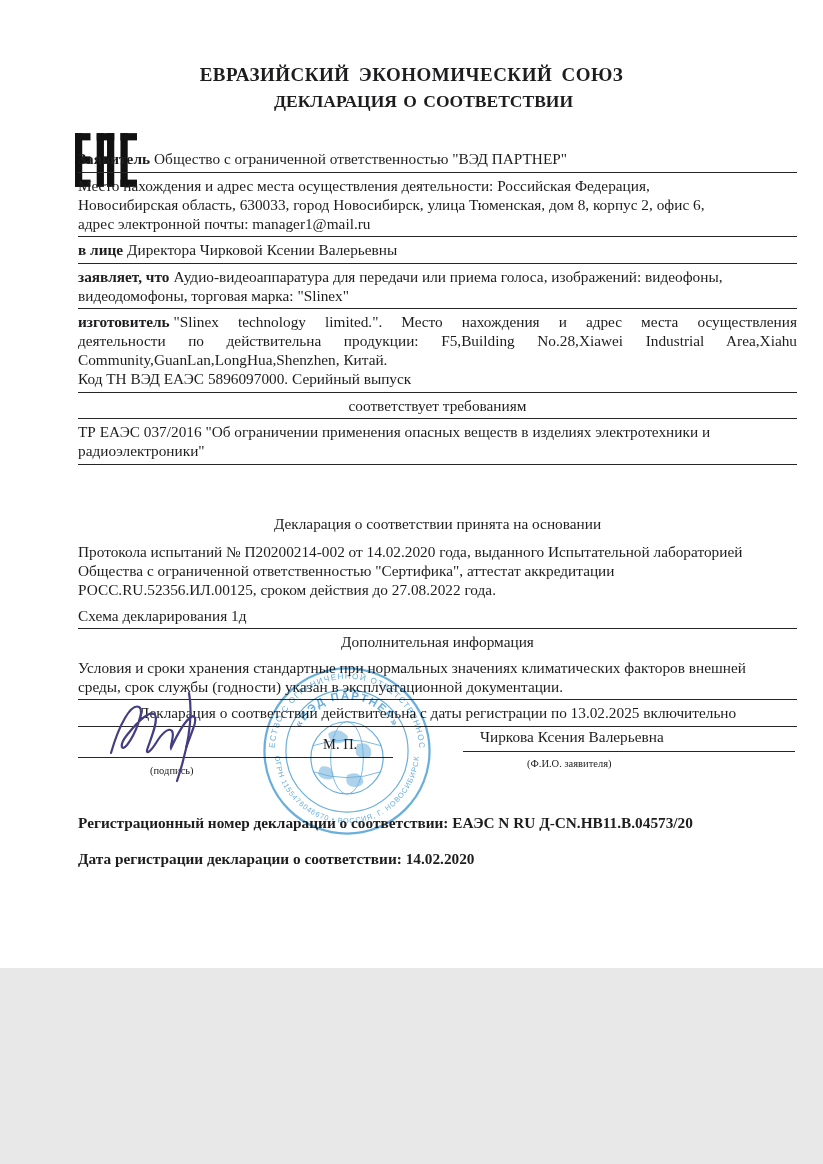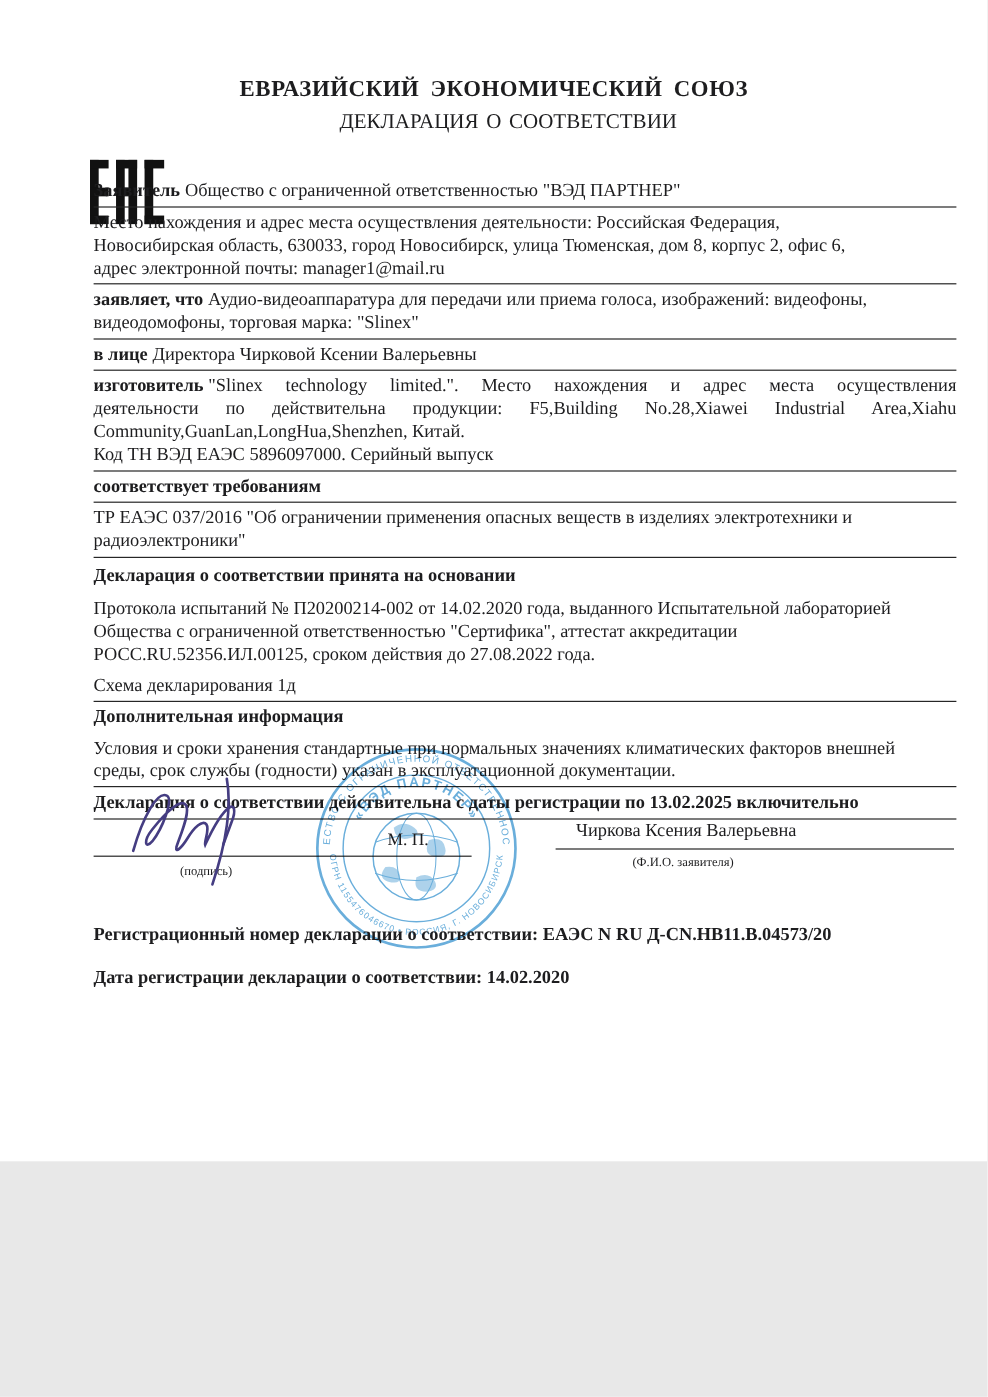--- a/index.html
+++ b/index.html
@@ -3,29 +3,29 @@
 <meta charset="utf-8">
 <style>
   html,body{margin:0;padding:0;background:#e8e8e8;}
   .page{
     position:relative; width:823px; height:968px; background:#ffffff;
     font-family:"Liberation Serif", serif; color:#1d1d1f; overflow:hidden;
     margin:0 auto;
   }
   .titles{ text-align:center; padding-top:64px; }
   .title1{ font-size:19px; font-weight:bold; letter-spacing:.5px; word-spacing:4px; }
-  .title2{ font-size:17.5px; font-weight:normal; margin-top:5px; word-spacing:2px;margin-left:24px; }
+  .title2{ font-size:17.5px; font-weight:bold; margin-top:5px; word-spacing:2px;margin-left:24px; }
 
   .eac{ position:absolute; left:75px; top:133px; }
 
   .content{ position:relative; margin:34px 26px 0 78px; font-size:15.3px; line-height:19px; }
   .row{ padding:3px 0 3.5px 0; }
   .bb{ border-bottom:1.5px solid #262626; }
   .lbl{ font-weight:bold; margin-right:4px; }
-  .b{ font-weight:bold; }
+  .b{ font-weight:normal;text-align:center; }
   .line{ display:block; }
   .just{ text-align:justify; text-align-last:justify; }
 
   
   .sigblock{ position:relative; height:82px; }
   .sig1{ position:absolute; left:27px; top:-40px; z-index:5; }
   .sign-line-left{ position:absolute; left:0; top:30px; width:315px; border-bottom:1.5px solid #262626; }
   .sign-caption{ position:absolute; left:72px; top:34px; font-size:10.5px; }
   .mp{ position:absolute; left:245px; top:8px; font-size:14.5px; z-index:3; }
   .stamp1{ position:absolute; left:183px; top:-62px; z-index:2; opacity:.88; mix-blend-mode:multiply; }
@@ -85,43 +85,43 @@
       <span class="lbl">Заявитель</span><span>Общество с ограниченной ответственностью "ВЭД ПАРТНЕР"</span>
     </div>
 
     <div class="row bb">
       <span class="line">Место нахождения и адрес места осуществления деятельности: Российская Федерация,</span>
       <span class="line">Новосибирская область, 630033, город Новосибирск, улица Тюменская, дом 8, корпус 2, офис 6,</span>
       <span class="line">адрес электронной почты: manager1@mail.ru</span>
     </div>
 
     <div class="row bb">
+      <span class="lbl">в лице</span><span>Директора Чирковой Ксении Валерьевны</span>
+    </div>
+
+    <div class="row bb">
       <span class="line"><span class="lbl">заявляет, что</span><span>Аудио-видеоаппаратура для передачи или приема голоса, изображений: видеофоны,</span></span>
       <span class="line">видеодомофоны,  торговая марка: "Slinex"</span>
-    </div>
-
-    <div class="row bb">
-      <span class="lbl">в лице</span><span>Директора Чирковой Ксении Валерьевны</span>
     </div>
 
     <div class="row bb">
       <span class="line just"><span class="lbl">изготовитель</span><span>"Slinex technology limited.". Место нахождения и адрес места осуществления</span></span>
       <span class="line just">деятельности по действительна продукции: F5,Building No.28,Xiawei Industrial Area,Xiahu</span>
       <span class="line">Community,GuanLan,LongHua,Shenzhen, Китай.</span>
       <span class="line">Код ТН ВЭД ЕАЭС 5896097000. Серийный выпуск</span>
     </div>
 
     <div class="row bb b">соответствует требованиям</div>
 
     <div class="row bb">
       <span class="line">ТР ЕАЭС 037/2016 "Об ограничении применения опасных веществ в изделиях электротехники и</span>
       <span class="line">радиоэлектроники"</span>
     </div>
 
-    <div class="row b" style="padding-top:5px;">Декларация о соответствии принята на основании</div>
+    <div class="row b" style="padding-top:5px;margin-top:44px;">Декларация о соответствии принята на основании</div>
 
     <div class="row" style="padding-top:6px;">
       <span class="line">Протокола испытаний № П20200214-002 от 14.02.2020 года, выданного Испытательной лабораторией</span>
       <span class="line">Общества с ограниченной ответственностью "Сертифика",  аттестат аккредитации</span>
       <span class="line">РОСС.RU.52356.ИЛ.00125, сроком действия до 27.08.2022 года.</span>
     </div>
 
     <div class="row bb">Схема декларирования 1д</div>
 
     <div class="row b">Дополнительная информация</div>

